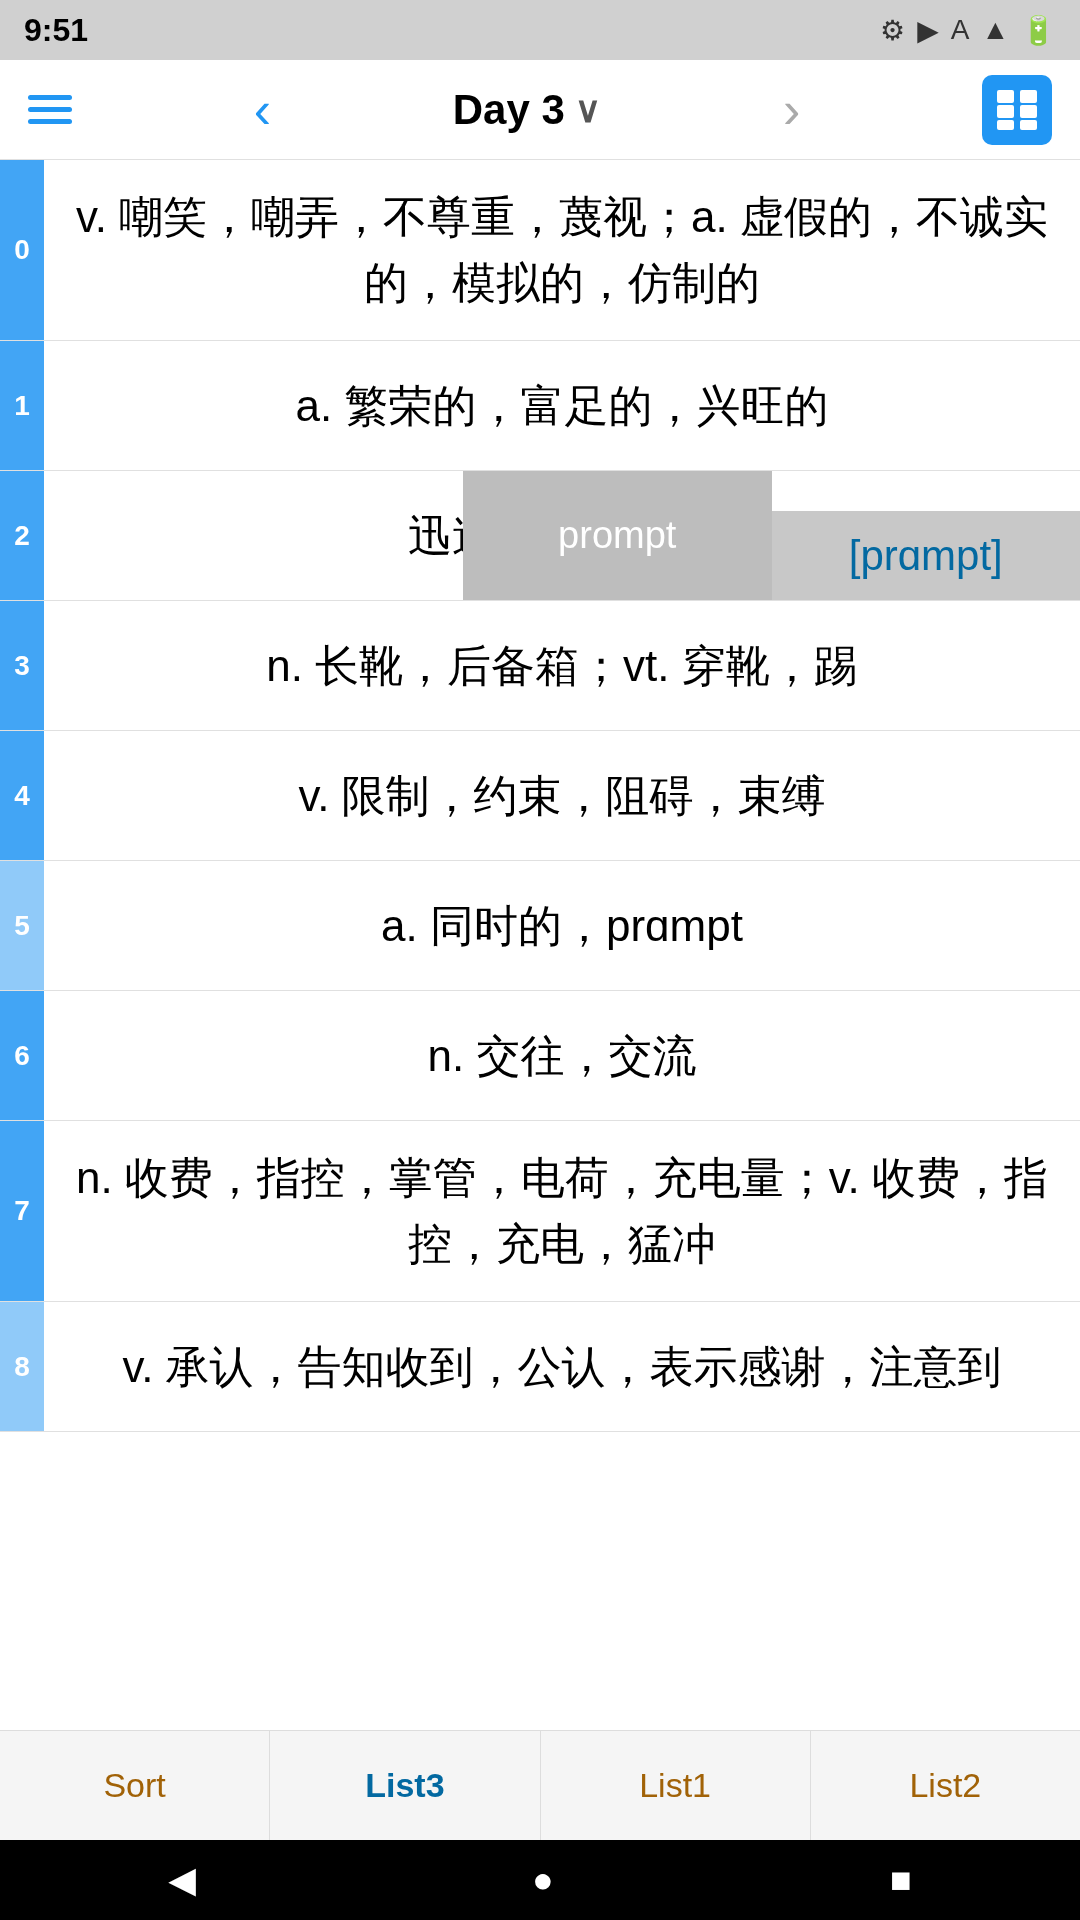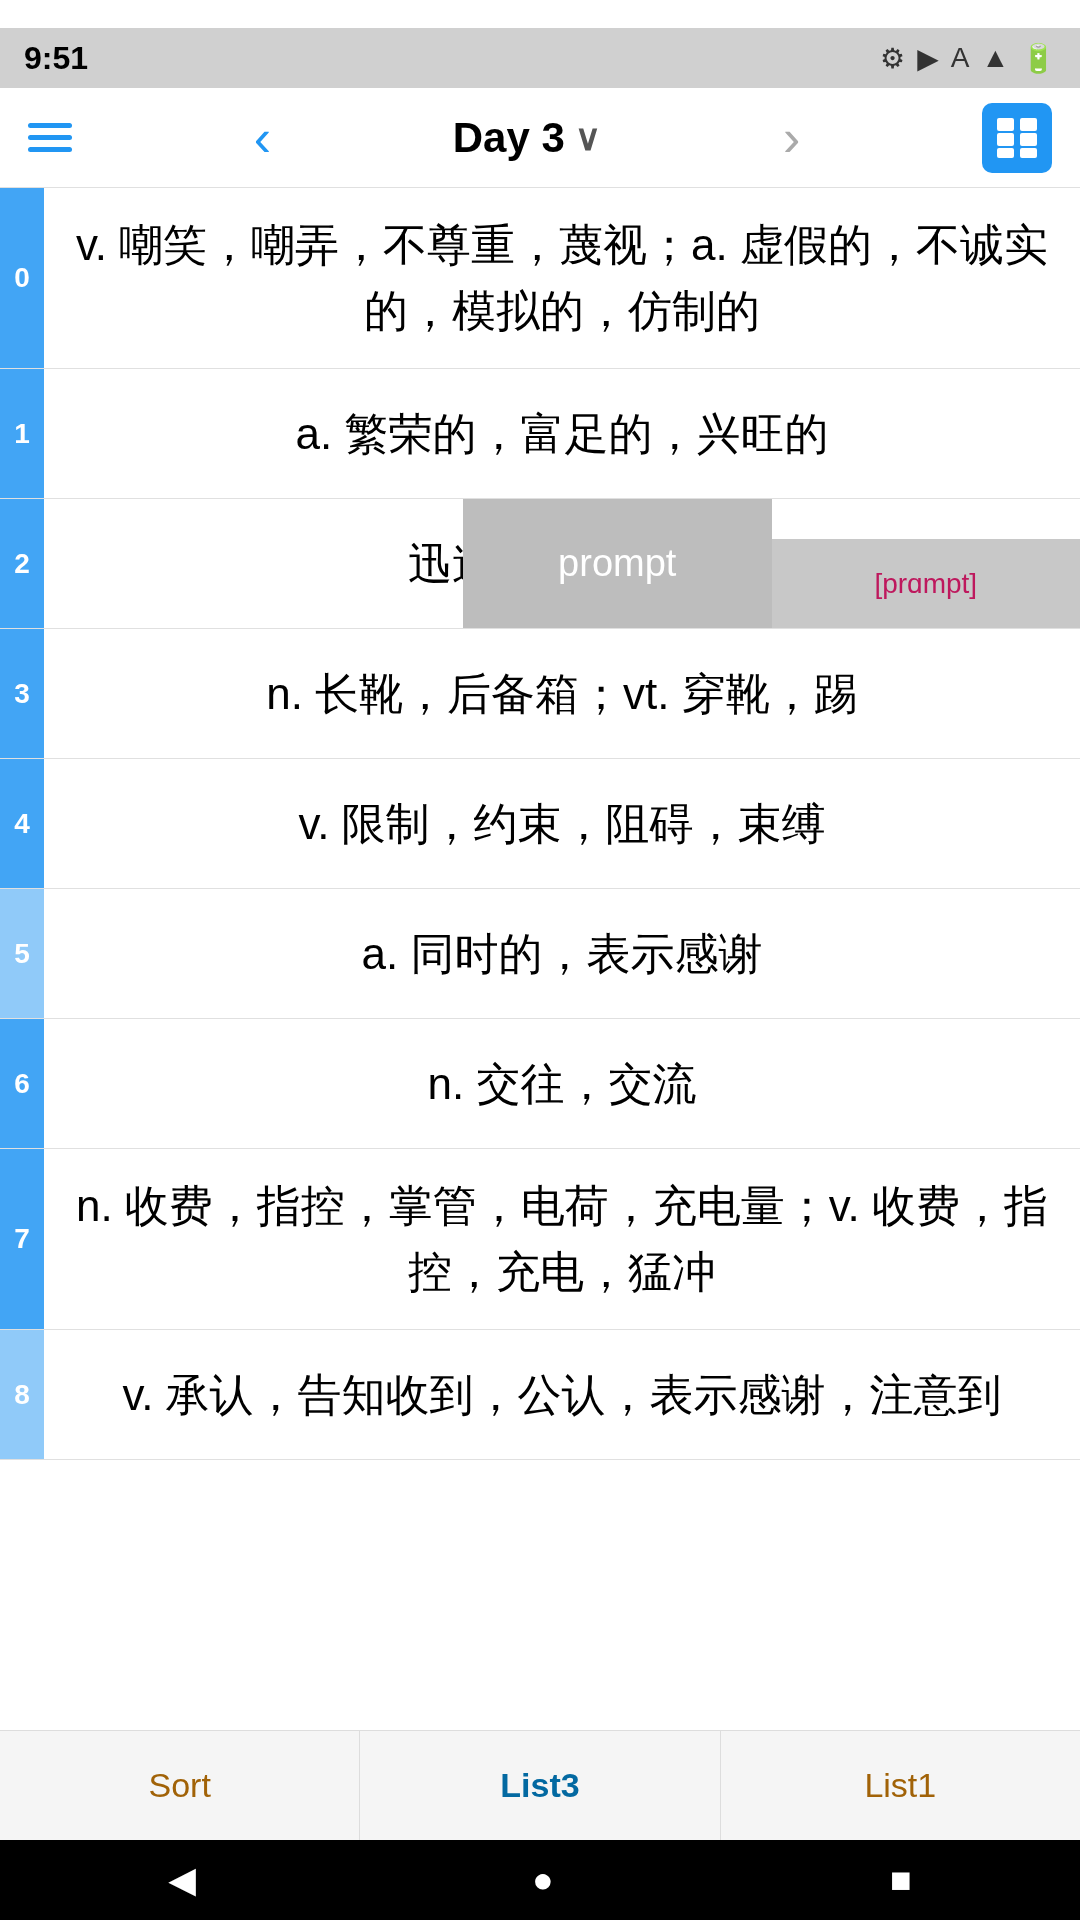--- a/index.html
+++ b/index.html
@@ -14,21 +14,20 @@
     }
 
     
     .status-bar {
       height: 60px;
       background: #d0d0d0;
       display: flex;
       align-items: center;
       justify-content: space-between;
       padding: 0 24px;
-      margin-top: 28px;
     }
     .status-time {
       font-size: 32px;
       font-weight: bold;
       color: #000;
     }
     .status-icons {
       display: flex;
       align-items: center;
       gap: 12px;
@@ -161,22 +160,22 @@
       font-size: 38px;
       color: #fff;
       font-weight: 500;
     }
     .popup-phonetic {
       flex: 1;
       background: #c8c8c8;
       display: flex;
       align-items: center;
       justify-content: center;
-      font-size: 28px;
-      color: #be185d;
+      font-size: 42px;
+      color: #0369a1;
       font-weight: 500;
       margin-top: 40px;
     }
 
     
     .bottom-tabs {
       position: fixed;
       bottom: 80px;
       left: 0;
       width: 1080px;
@@ -279,39 +278,40 @@
     <div class="word-row">
       <div class="row-index">3</div>
       <div class="row-content">n. 长靴，后备箱；vt. 穿靴，踢</div>
     </div>
     <div class="word-row">
       <div class="row-index">4</div>
       <div class="row-content">v. 限制，约束，阻碍，束缚</div>
     </div>
     <div class="word-row">
       <div class="row-index light">5</div>
-      <div class="row-content">a. 同时的，表示感谢</div>
+      <div class="row-content">a. 同时的，prɑmpt</div>
     </div>
     <div class="word-row">
       <div class="row-index">6</div>
       <div class="row-content">n. 交往，交流</div>
     </div>
     <div class="word-row">
       <div class="row-index">7</div>
       <div class="row-content">n. 收费，指控，掌管，电荷，充电量；v. 收费，指控，充电，猛冲</div>
     </div>
     <div class="word-row">
       <div class="row-index light">8</div>
       <div class="row-content">v. 承认，告知收到，公认，表示感谢，注意到</div>
     </div>
   </div>
 
 <div class="bottom-tabs" id="bottom-tabs-container">
 <div class="tab-item">Sort</div>
     <div class="tab-item active">List3</div>
     <div class="tab-item">List1</div>
+    <div class="tab-item">List2</div>
   </div>
 
 <div class="android-nav">
   <span class="android-nav-btn">◀</span>
   <span class="android-nav-btn">●</span>
   <span class="android-nav-btn">■</span>
 </div>
 
 </body></html>

